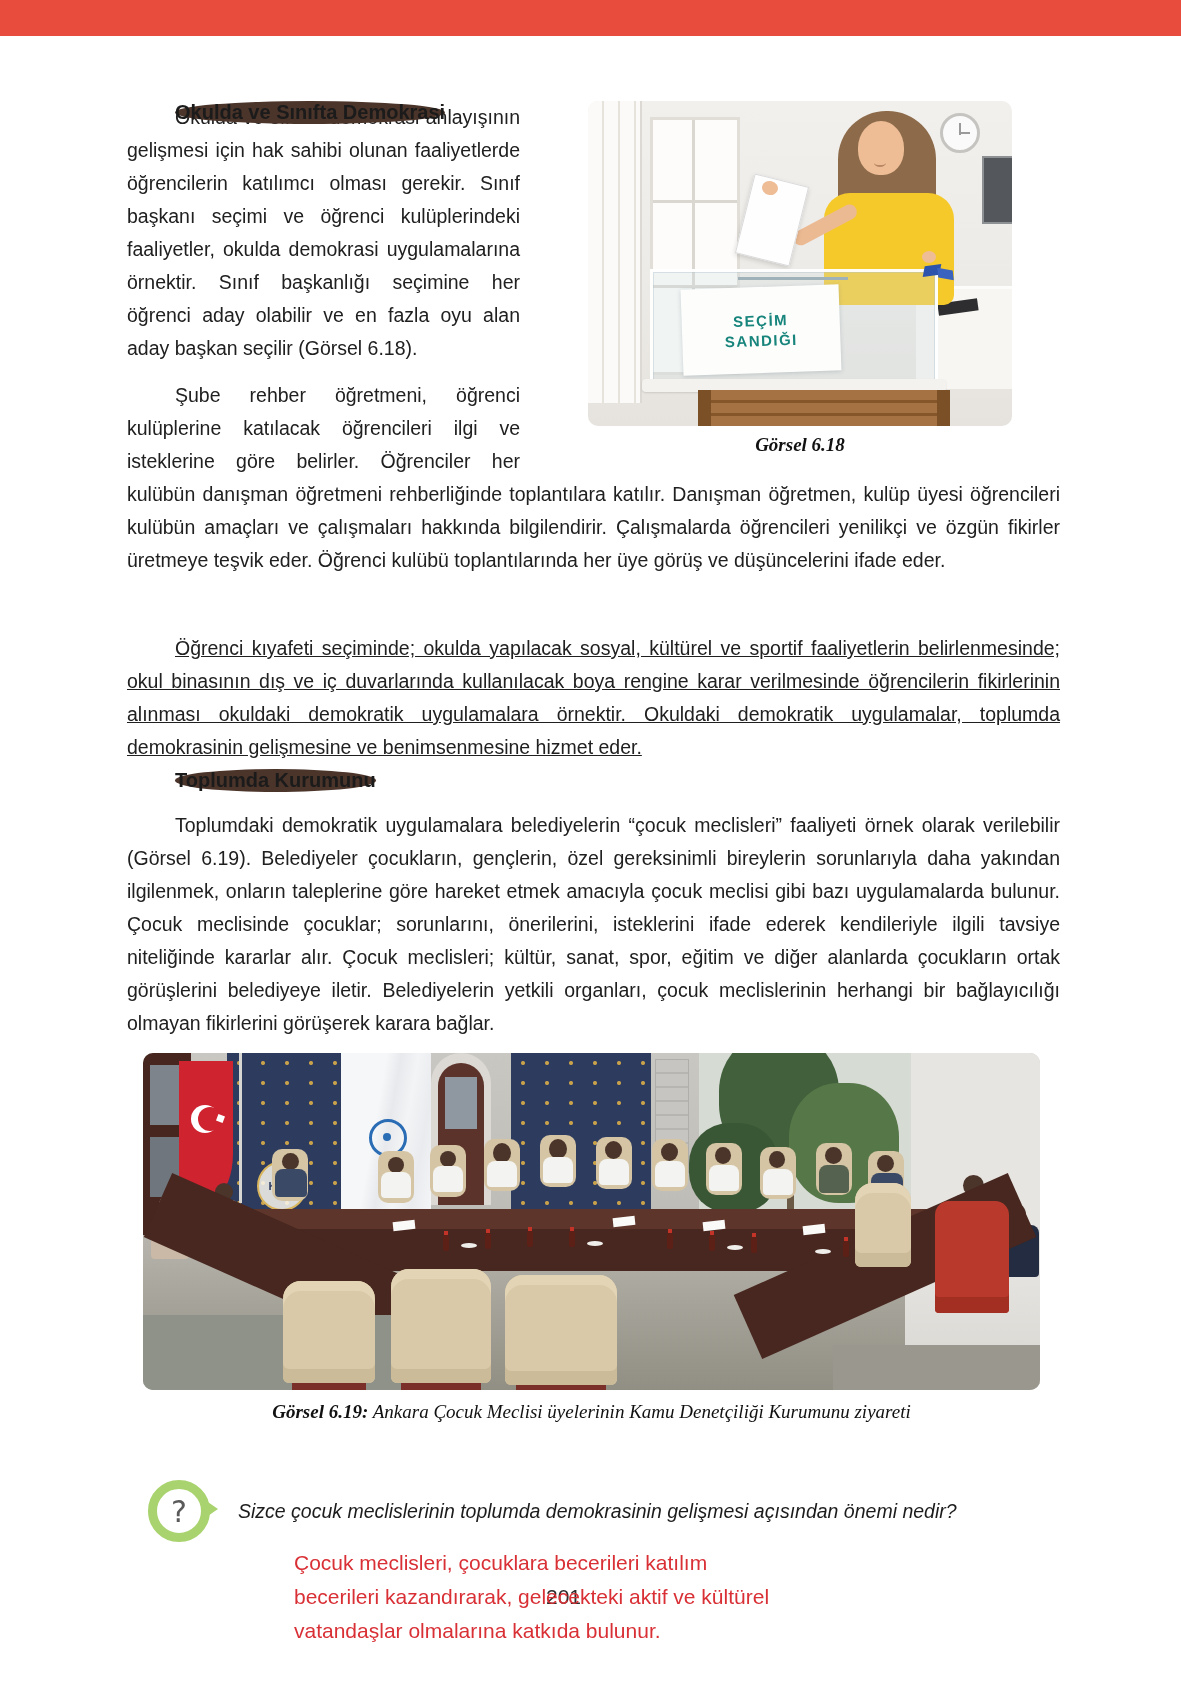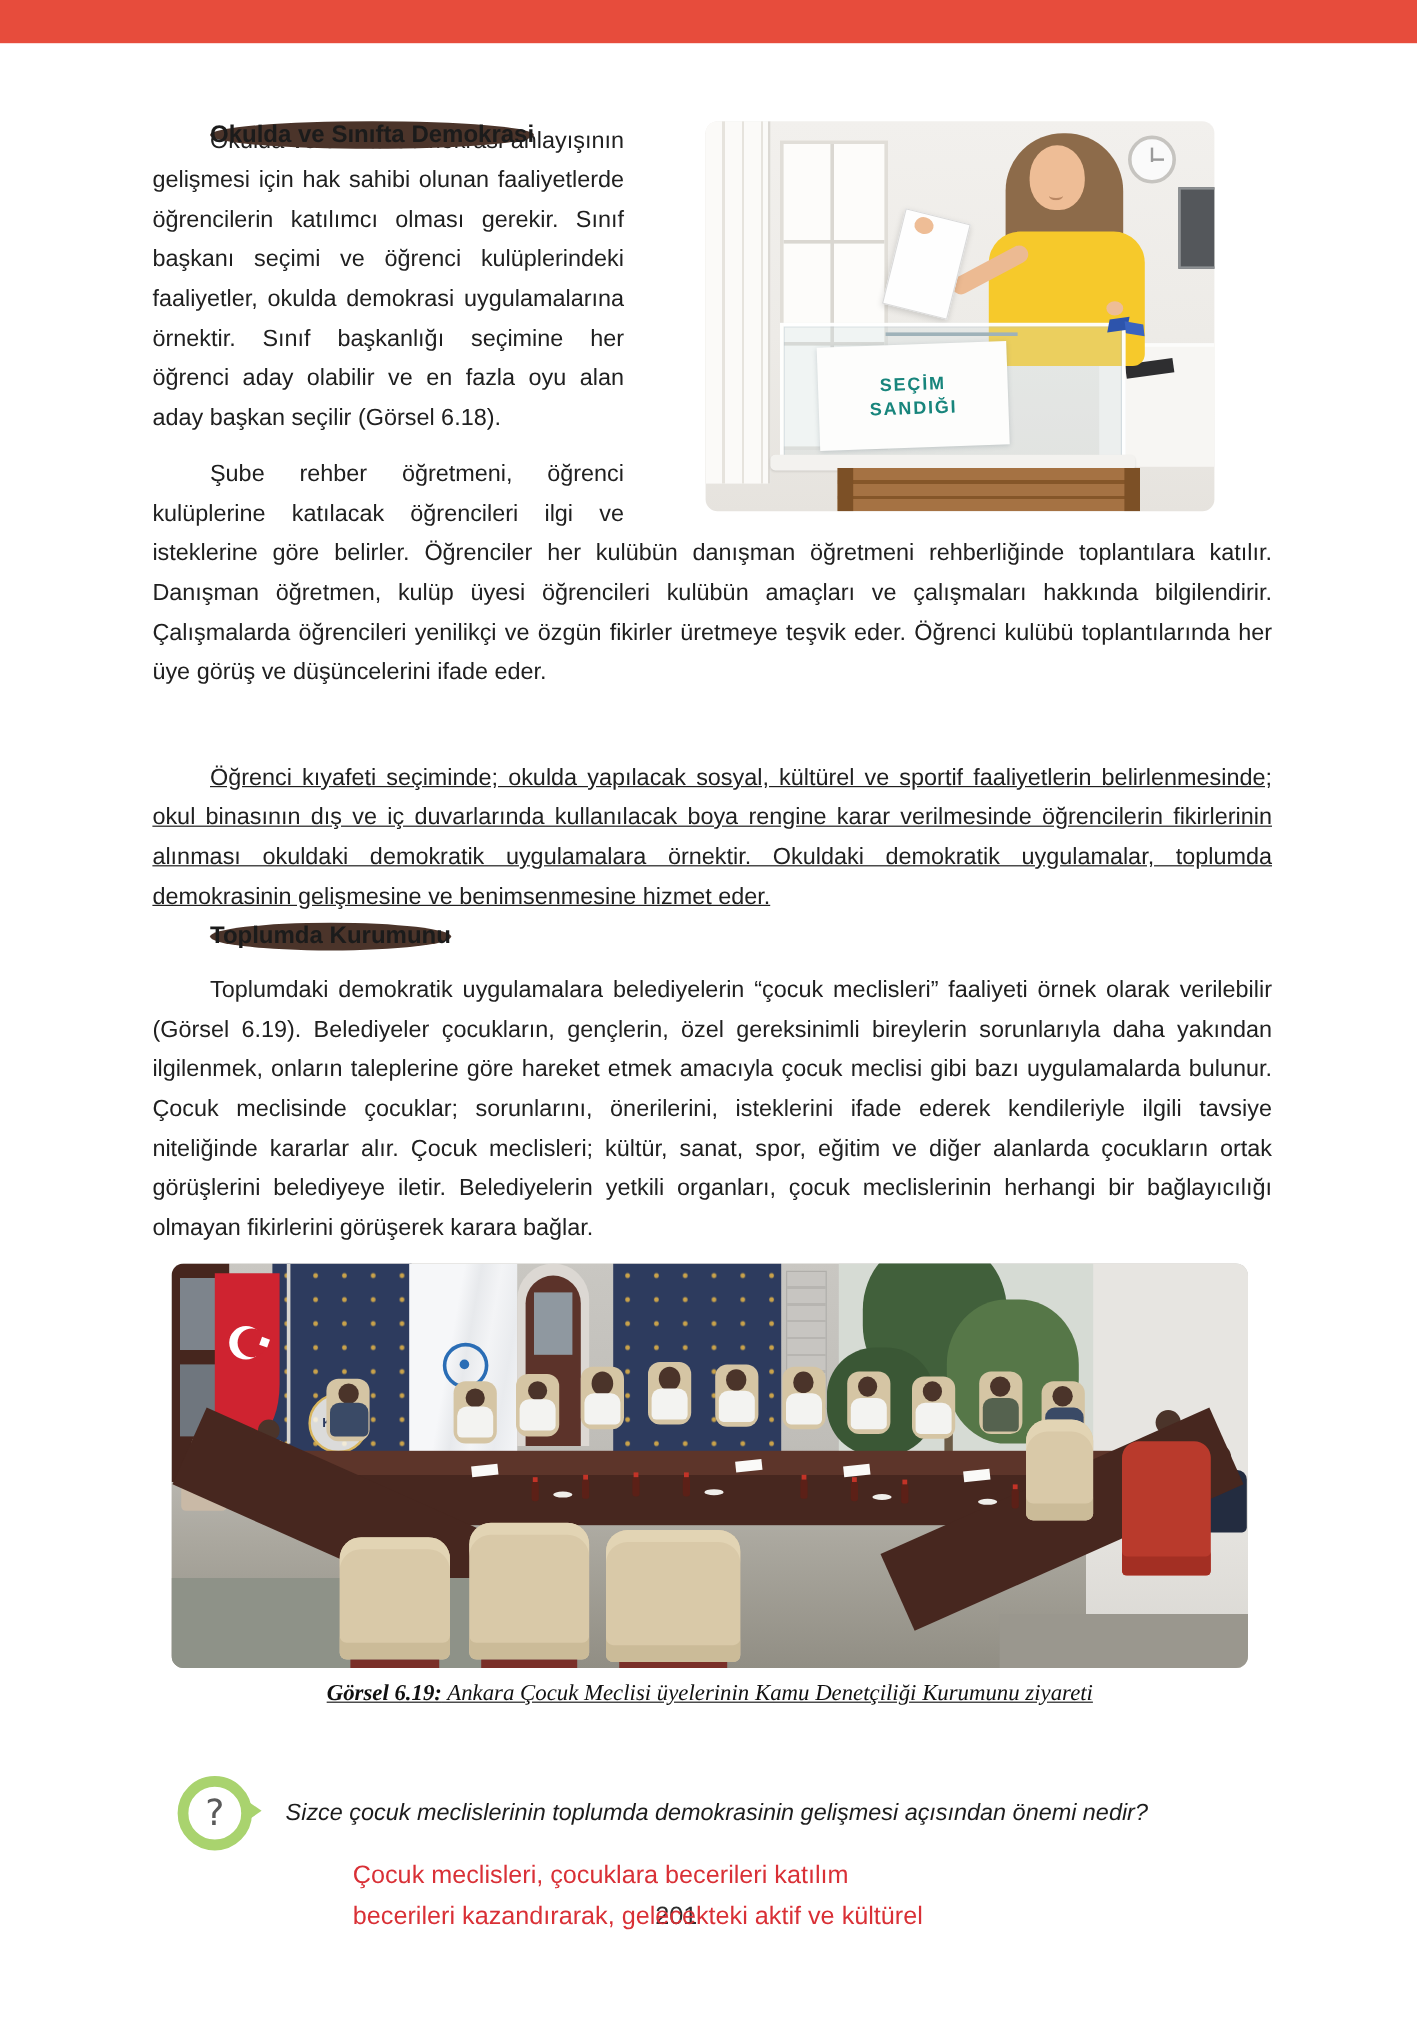--- a/index.html
+++ b/index.html
@@ -12,21 +12,21 @@
   p.para{font-size:19.5px;line-height:33px;text-align:justify;text-indent:48px;margin:0 0 14px 0;}
   .fig618{float:right;width:424px;margin:42px 48px 10px 68px;}
   .photo618{position:relative;width:424px;height:325px;border-radius:10px;overflow:hidden;
             background:linear-gradient(180deg,#f2f0ed 0%,#edebe7 55%,#e6e3de 100%);}
   .cap618{font-family:"Liberation Serif",serif;font-style:italic;font-weight:700;
           font-size:19px;text-align:center;margin-top:8px;color:#111;}
   .p3abs{position:absolute;left:127px;top:632px;width:933px;text-decoration:underline;}
   .h2abs{position:absolute;left:127px;top:769px;}
   .p4abs{position:absolute;left:127px;top:809px;width:933px;}
   
-  .fig619{position:absolute;left:143px;top:1053px;width:897px;text-decoration:underline;}
+  .fig619{position:absolute;left:143px;top:1053px;width:897px;}
   .photo619{position:relative;width:897px;height:337px;border-radius:10px;overflow:hidden;
             background:linear-gradient(180deg,#c9c7c2 0%,#bfbdb8 45%,#aba89f 68%,#918e84 100%);}
   .cap619{font-family:"Liberation Serif",serif;font-size:19px;text-align:center;margin-top:11px;color:#111;}
   .cap619 .b{font-weight:700;font-style:italic;}
   .cap619 .i{font-style:italic;}
   
   .qrow{position:absolute;left:146px;top:1478px;display:flex;align-items:center;}
   .qicon{position:relative;width:76px;height:64px;flex:0 0 auto;}
   .qring{position:absolute;left:2px;top:2px;width:44px;height:44px;border:9px solid #a9d36e;border-radius:50%;background:#fff;}
   .qbeak{position:absolute;left:56px;top:20px;width:0;height:0;border-top:11px solid transparent;
@@ -161,20 +161,21 @@
           <span>SANDIĞI</span>
         </div>
         <div class="a bow1"></div>
         <div class="a bow2"></div>
         <div class="a baseTray"></div>
         <div class="a crate">
           <div class="a postL"></div>
             <div class="a postR"></div>
         </div>
       </div>
+      <figcaption class="cap618">Görsel 6.18</figcaption>
     </figure>
 
     <h3 class="head">Okulda ve Sınıfta Demokrasi</h3>
     <p class="para">Okulda ve sınıfta demokrasi anlayışının gelişmesi için hak sahibi olunan faaliyetlerde öğrencilerin katılımcı olması gerekir. Sınıf başkanı seçimi ve öğrenci kulüplerindeki faaliyetler, okulda demokrasi uygulamalarına örnektir. Sınıf başkanlığı seçimine her öğrenci aday olabilir ve en fazla oyu alan aday başkan seçilir (Görsel 6.18).</p>
     <p class="para">Şube rehber öğretmeni, öğrenci kulüplerine katılacak öğrencileri ilgi ve isteklerine göre belirler. Öğrenciler her kulübün danışman öğretmeni rehberliğinde toplantılara katılır. Danışman öğretmen, kulüp üyesi öğrencileri kulübün amaçları ve çalışmaları hakkında bilgilendirir. Çalışmalarda öğrencileri yenilikçi ve özgün fikirler üretmeye teşvik eder. Öğrenci kulübü toplantılarında her üye görüş ve düşüncelerini ifade eder.</p>
   </div>
 
   <p class="para p3abs">Öğrenci kıyafeti seçiminde; okulda yapılacak sosyal, kültürel ve sportif faaliyetlerin belirlenmesinde; okul binasının dış ve iç duvarlarında kullanılacak boya rengine karar verilmesinde öğrencilerin fikirlerinin alınması okuldaki demokratik uygulamalara örnektir. Okuldaki demokratik uygulamalar, toplumda demokrasinin gelişmesine ve benimsenmesine hizmet eder.</p>
 
   <h3 class="head h2abs" style="margin-left:48px;">Toplumda Kurumunu</h3>
@@ -329,14 +330,15 @@
       <div class="qring"></div>
       <div class="qmark">?</div>
     </div>
     <div class="qtext">Sizce çocuk meclislerinin toplumda demokrasinin gelişmesi açısından önemi nedir?</div>
   </div>
 
   <div class="pagenum">201</div>
   <div class="annotation">
     <div>Çocuk meclisleri, çocuklara becerileri katılım</div>
     <div>becerileri kazandırarak, gelecekteki aktif ve kültürel</div>
+    <div>vatandaşlar olmalarına katkıda bulunur.</div>
   </div>
 </div>
 
 </body></html>

